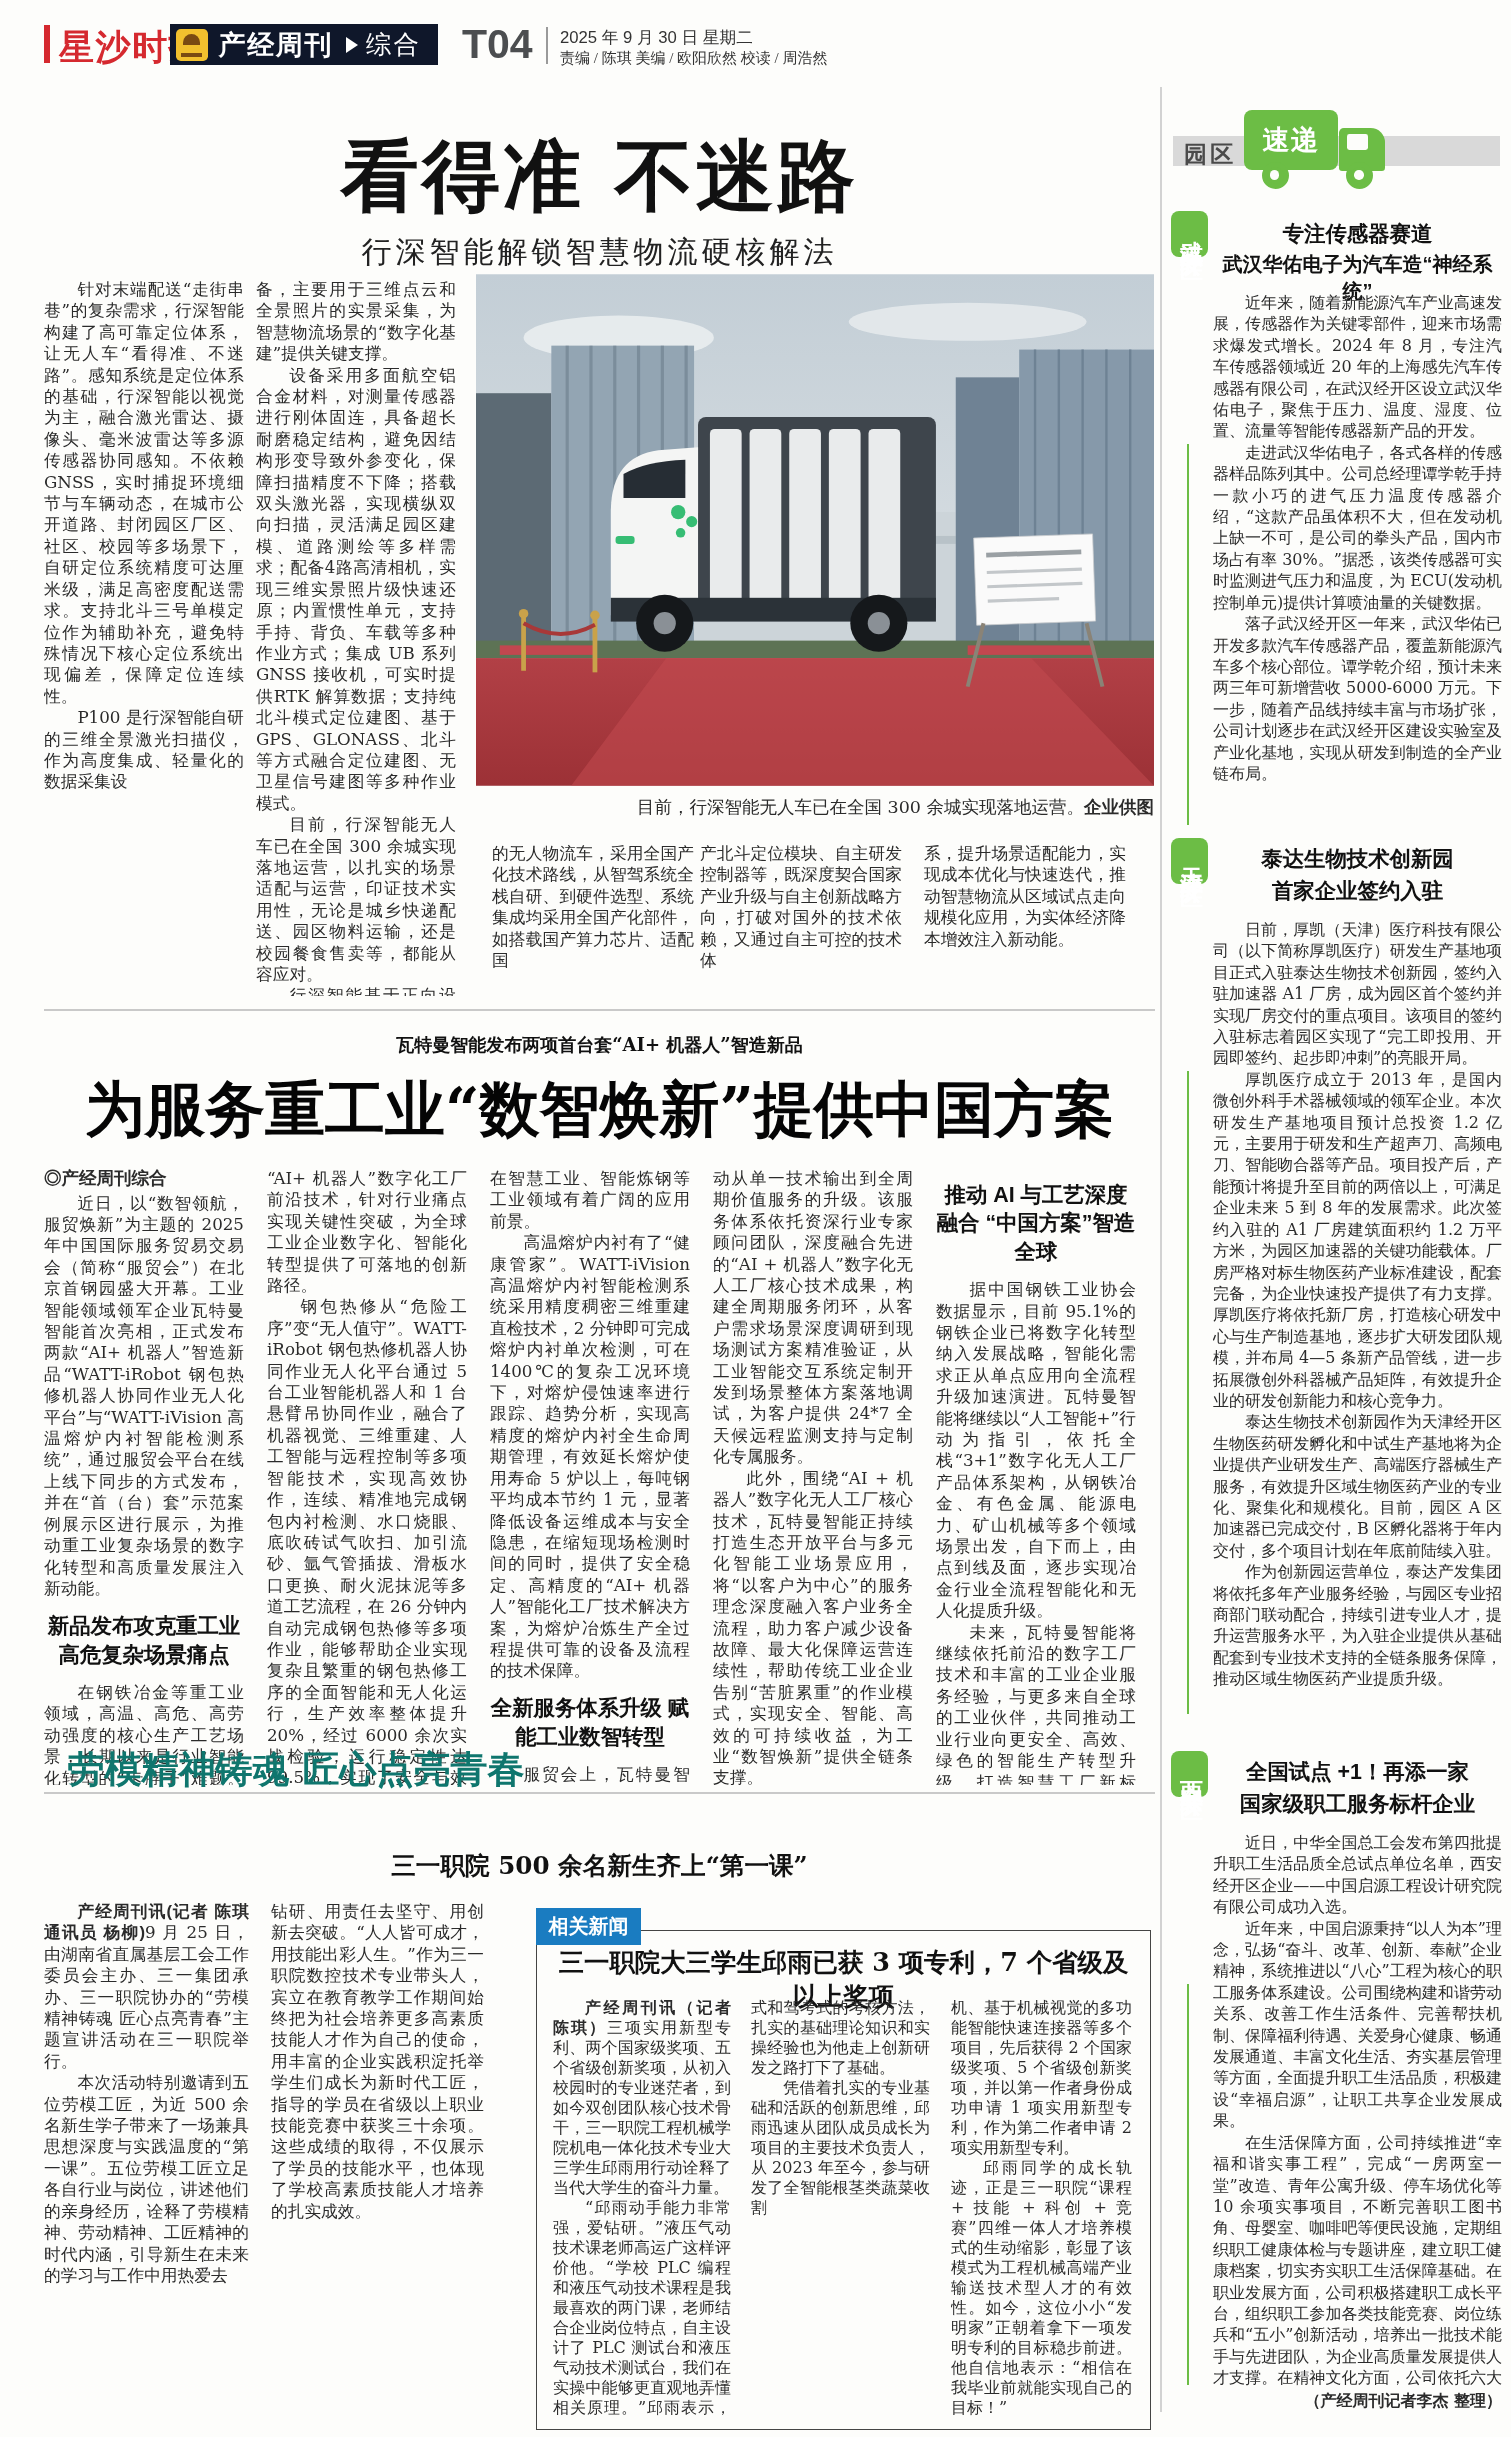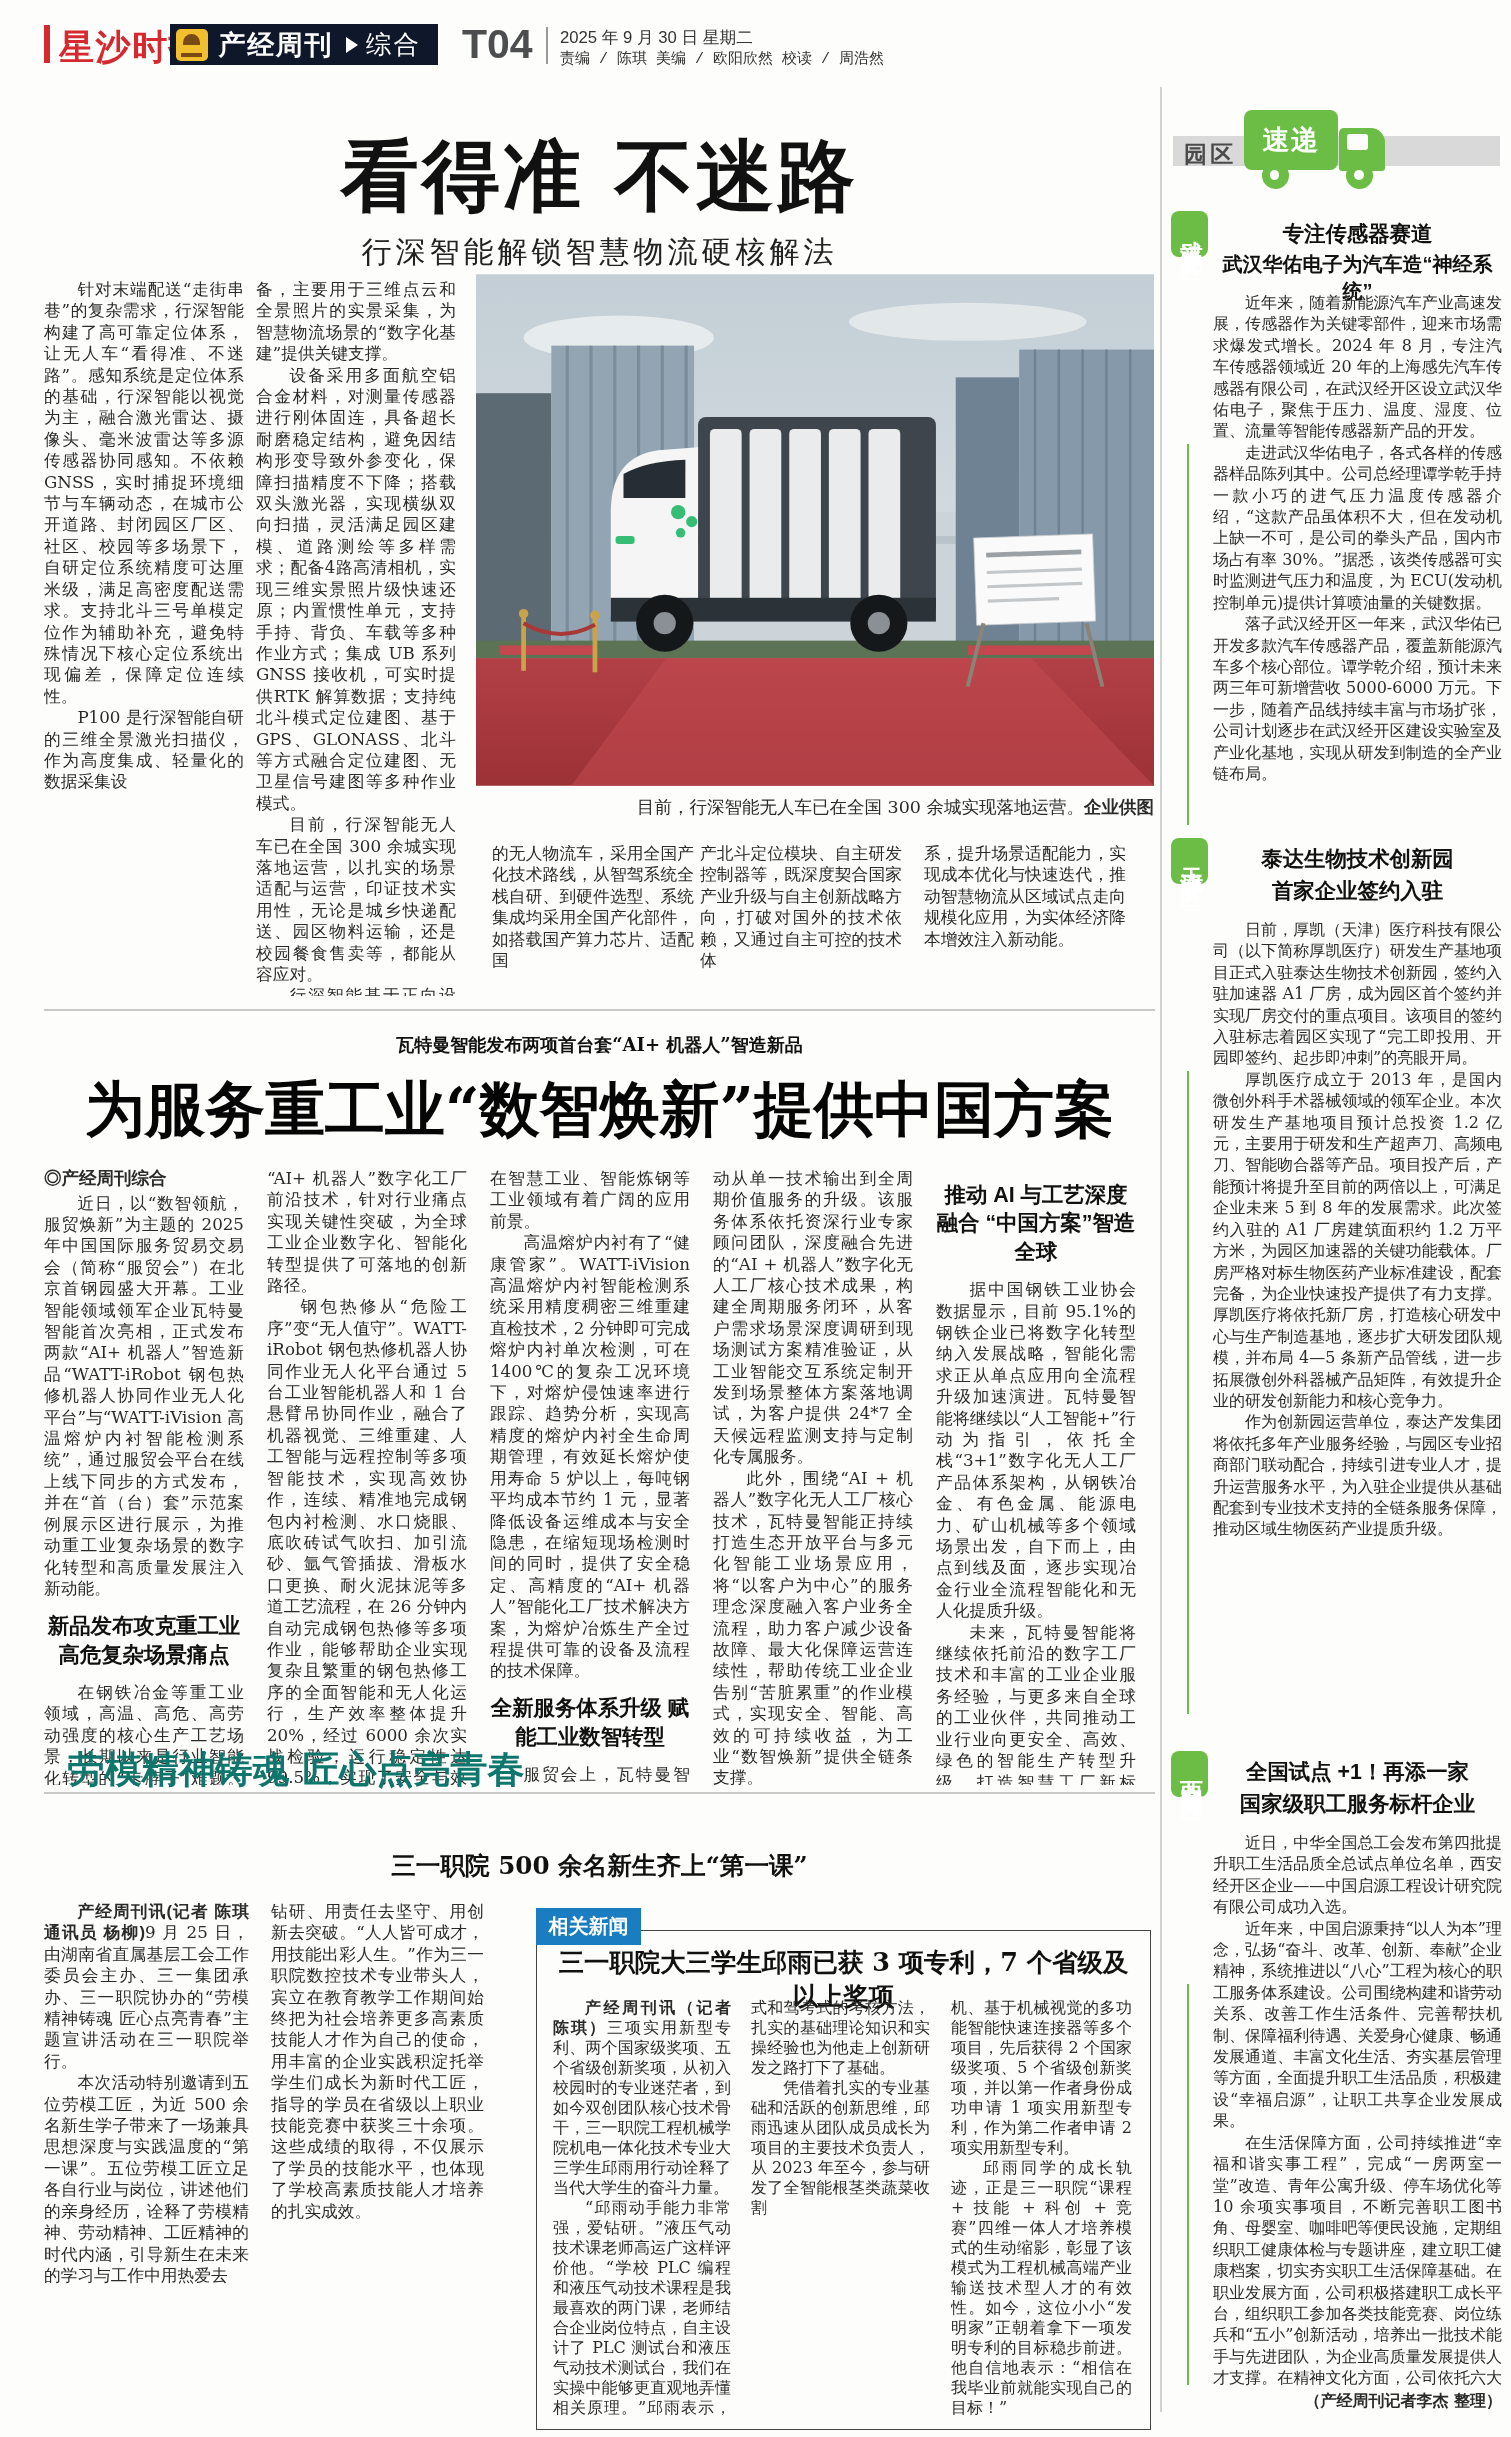--- a/index.html
+++ b/index.html
@@ -15,21 +15,21 @@
   .m-logo::after{content:"";position:absolute;left:7.1px;top:5.6px;width:17.5px;height:11px;border-radius:8.7px 8.7px 0 0;background:#7a4a12;}
   .m-logo::before{content:"";position:absolute;left:5.6px;bottom:4px;width:20.6px;height:3.2px;background:#7a4a12;}
   .m-week{color:#fff;font-size:27px;font-weight:bold;margin-left:11px;letter-spacing:1.6px;
           font-family:"Liberation Sans",sans-serif;}
   .m-arrow{width:0;height:0;border-left:12.7px solid #fff;border-top:8.7px solid transparent;
            border-bottom:8.7px solid transparent;margin-left:12.7px;}
   .m-edition{color:#fff;font-size:25.4px;margin-left:8px;letter-spacing:2.4px;font-family:"Liberation Sans",sans-serif;}
   .m-page{left:462px;top:20.6px;font-size:41px;font-weight:bold;color:#4c4e50;font-family:"Liberation Sans",sans-serif;}
   .m-vline{left:546px;top:27px;width:1.6px;height:37px;background:#9a9a9a;}
   .m-date{left:560px;top:26px;font-size:16.7px;color:#333;font-family:"Liberation Sans",sans-serif;}
-  .m-editors{left:560px;top:49px;font-size:15px;color:#333;font-family:Liberation Mono, monospace;}
+  .m-editors{left:560px;top:49px;font-size:15px;color:#333;font-family:Liberation Serif, serif;}
   
   .hrule{height:1.6px;background:#c9c9c9;}
   .vrule{width:1.6px;background:#d2d2d2;}
   
   .col{position:absolute;overflow:hidden;font-size:16.7px;line-height:21.4px;text-align:justify;}
   .blk{margin:0;}
   .blk.p{text-indent:2em;}
   .blk.cont{text-indent:0;}
   .blk.byline{font-weight:bold;text-indent:0;font-family:"Liberation Sans",sans-serif;font-size:17.5px;margin-bottom:3.2px;}
   .blk.subhead{font-family:"Liberation Sans",sans-serif;font-weight:bold;font-size:21.4px;line-height:28.6px;
@@ -297,20 +297,21 @@
       <div class="blk p">落子武汉经开区一年来，武汉华佑已开发多款汽车传感器产品，覆盖新能源汽车多个核心部位。谭学乾介绍，预计未来两三年可新增营收 5000-6000 万元。下一步，随着产品线持续丰富与市场扩张，公司计划逐步在武汉经开区建设实验室及产业化基地，实现从研发到制造的全产业链布局。</div>
     </div>
 
   <div class="abs sb-tab" style="top:838px;">天津经开区</div>
   <div class="abs sb-line" style="top:1071px;height:643px;"></div>
   <div class="abs sb-h" style="top:844px;">泰达生物技术创新园</div>
   <div class="abs sb-h" style="top:876px;">首家企业签约入驻</div>
   <div class="col sb-body" style="top:919px;height:794px;">
       <div class="blk p">日前，厚凯（天津）医疗科技有限公司（以下简称厚凯医疗）研发生产基地项目正式入驻泰达生物技术创新园，签约入驻加速器 A1 厂房，成为园区首个签约并实现厂房交付的重点项目。该项目的签约入驻标志着园区实现了“完工即投用、开园即签约、起步即冲刺”的亮眼开局。</div>
       <div class="blk p">厚凯医疗成立于 2013 年，是国内微创外科手术器械领域的领军企业。本次研发生产基地项目预计总投资 1.2 亿元，主要用于研发和生产超声刀、高频电刀、智能吻合器等产品。项目投产后，产能预计将提升至目前的两倍以上，可满足企业未来 5 到 8 年的发展需求。此次签约入驻的 A1 厂房建筑面积约 1.2 万平方米，为园区加速器的关键功能载体。厂房严格对标生物医药产业标准建设，配套完备，为企业快速投产提供了有力支撑。厚凯医疗将依托新厂房，打造核心研发中心与生产制造基地，逐步扩大研发团队规模，并布局 4—5 条新产品管线，进一步拓展微创外科器械产品矩阵，有效提升企业的研发创新能力和核心竞争力。</div>
+      <div class="blk p">泰达生物技术创新园作为天津经开区生物医药研发孵化和中试生产基地将为企业提供产业研发生产、高端医疗器械生产服务，有效提升区域生物医药产业的专业化、聚集化和规模化。目前，园区 A 区加速器已完成交付，B 区孵化器将于年内交付，多个项目计划在年底前陆续入驻。</div>
       <div class="blk p">作为创新园运营单位，泰达产发集团将依托多年产业服务经验，与园区专业招商部门联动配合，持续引进专业人才，提升运营服务水平，为入驻企业提供从基础配套到专业技术支持的全链条服务保障，推动区域生物医药产业提质升级。</div>
     </div>
 
   <div class="abs sb-tab" style="top:1751px;">西安经开区</div>
   <div class="abs sb-line" style="top:1984px;height:401px;"></div>
   <div class="abs sb-h" style="top:1757px;">全国试点 +1！再添一家</div>
   <div class="abs sb-h" style="top:1789px;">国家级职工服务标杆企业</div>
   <div class="col sb-body" style="top:1832px;height:554px;">
       <div class="blk p">近日，中华全国总工会发布第四批提升职工生活品质全总试点单位名单，西安经开区企业——中国启源工程设计研究院有限公司成功入选。</div>
       <div class="blk p">近年来，中国启源秉持“以人为本”理念，弘扬“奋斗、改革、创新、奉献”企业精神，系统推进以“八心”工程为核心的职工服务体系建设。公司围绕构建和谐劳动关系、改善工作生活条件、完善帮扶机制、保障福利待遇、关爱身心健康、畅通发展通道、丰富文化生活、夯实基层管理等方面，全面提升职工生活品质，积极建设“幸福启源”，让职工共享企业发展成果。</div>

